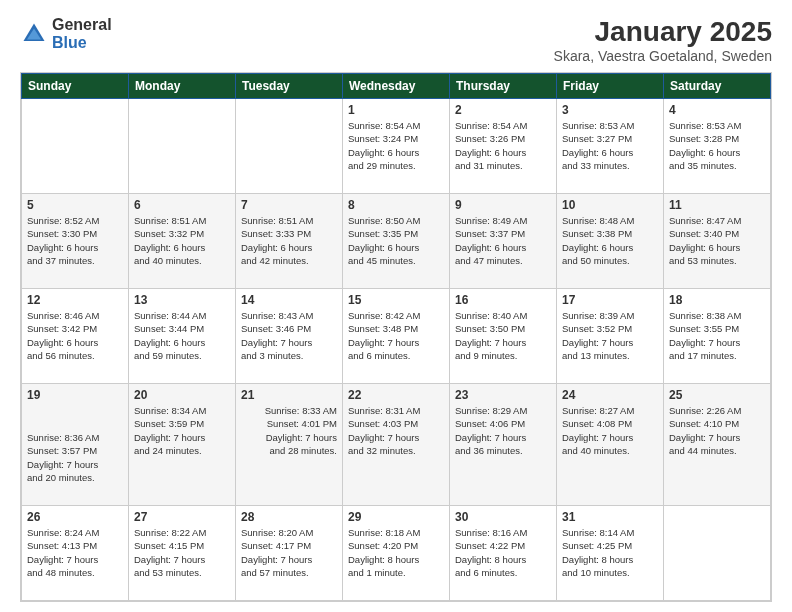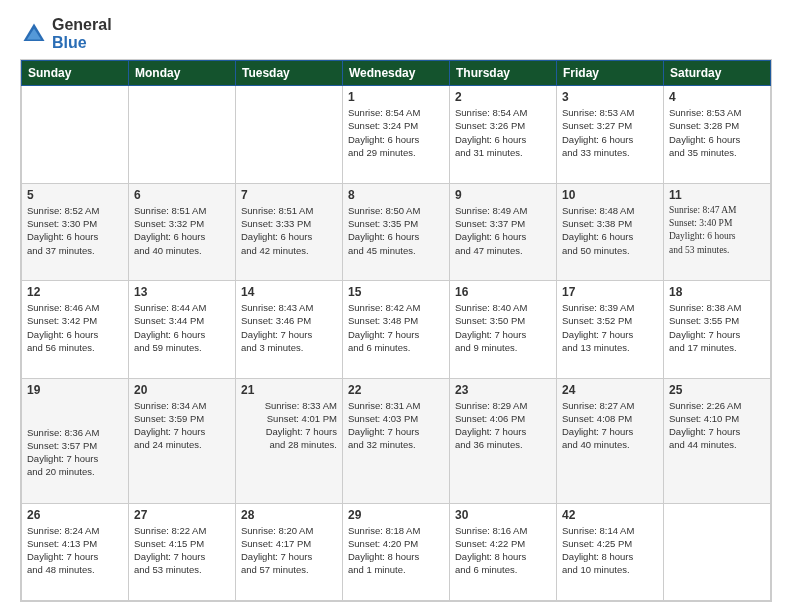--- a/index.html
+++ b/index.html
@@ -120,20 +120,24 @@
   <div class="header">
     <div class="logo">
       <svg class="logo-icon" viewBox="0 0 40 40">
         <polygon points="20,5 35,30 5,30" fill="#2a6db5"></polygon>
         <polygon points="20,12 30,28 10,28" fill="#5599d8"></polygon>
       </svg>
       <div class="logo-text">
         <span class="logo-general">General</span>
         <span class="logo-blue">Blue</span>
       </div>
+    </div>
+    <div class="title-block">
+      <h1>January 2025</h1>
+      <h2>Skara, Vaestra Goetaland, Sweden</h2>
     </div>
   </div>
 
   <div class="calendar">
     <table>
       <thead>
         <tr>
           <th>Sunday</th>
           <th>Monday</th>
           <th>Tuesday</th>
@@ -215,21 +219,21 @@
             </td>
             <td>
               <span class="day-number">10</span>
               <div class="day-info" style="white-space: pre-line;">Sunrise: 8:48 AM
 Sunset: 3:38 PM
 Daylight: 6 hours
 and 50 minutes.</div>
             </td>
             <td>
               <span class="day-number">11</span>
-              <div class="day-info" style="white-space: pre-line; font-family: Liberation Serif, serif;">Sunrise: 8:47 AM
+              <div class="day-info" style="white-space: pre-line;">Sunrise: 8:47 AM
 Sunset: 3:40 PM
 Daylight: 6 hours
 and 53 minutes.</div>
             </td>
           </tr>
           <tr>
             <td>
               <span class="day-number">12</span>
               <div class="day-info" style="white-space: pre-line;">Sunrise: 8:46 AM
 Sunset: 3:42 PM
@@ -360,21 +364,21 @@
 and 1 minute.</div>
             </td>
             <td>
               <span class="day-number">30</span>
               <div class="day-info" style="white-space: pre-line;">Sunrise: 8:16 AM
 Sunset: 4:22 PM
 Daylight: 8 hours
 and 6 minutes.</div>
             </td>
             <td>
-              <span class="day-number">42</span>
+              <span class="day-number">31</span>
               <div class="day-info" style="white-space: pre-line;">Sunrise: 8:14 AM
 Sunset: 4:25 PM
 Daylight: 8 hours
 and 10 minutes.</div>
             </td>
             <td class="empty-cell"></td>
           </tr>
         </tbody>
     </table>
   </div>

